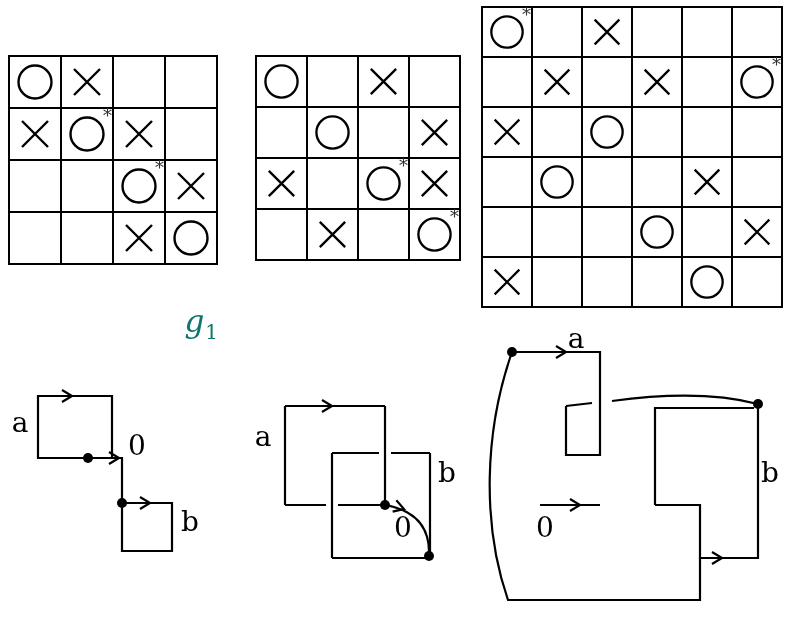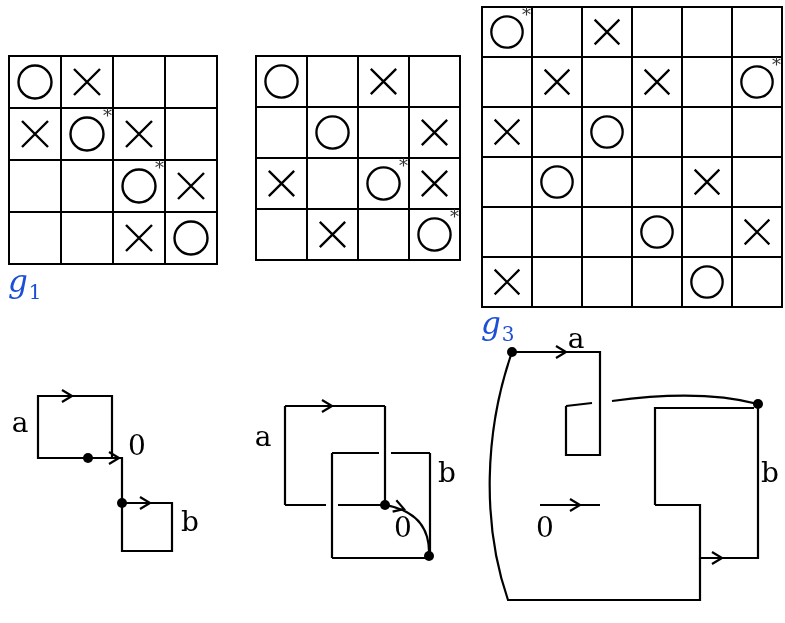--- a/index.html
+++ b/index.html
@@ -24,23 +24,24 @@
   .star {
     position: absolute;
     top: -7px;
     right: -5px;
     font: 18px "DejaVu Serif", serif;
     color: #333333;
     line-height: 1;
   }
   .grid-label {
     position: absolute;
-    text-align: left;
+    text-align: right;
     font: italic 31px "DejaVu Serif", serif;
-    color: #1d4ed8;
+    color: #0f766e;
+    margin-top: 40px;
   }
   .grid-label sub {
     font-style: normal;
     font-size: 20px;
     vertical-align: -7px;
     margin-left: 1px;
   }
   .overlay { position: absolute; left: 0; top: 0; }
   .overlay path { stroke: #000; stroke-width: 2.2; fill: none; stroke-linejoin: miter; }
   .overlay .dot { fill: #000; stroke: none; }
@@ -318,21 +319,20 @@
       <div class="cell"></div>
       <div class="cell">
         <div class="sym">
           <svg viewBox="0 0 40 40">
             <circle cx="20" cy="20" r="16.5" fill="none" stroke="#000000" stroke-width="2.4"></circle>
           </svg>
         </div>
       </div>
       <div class="cell"></div>
     </div>
-  <div class="grid-label" style="left:481px; top:305px; width:302px;"><span>g</span><sub>3</sub></div>
 
   <svg class="overlay" width="785" height="623" viewBox="0 0 785 623">
 
     <g>
       <path d="M38,458 L38,396 L112,396 L112,458 Z"></path>
       <path d="M62,390 L72,396 L62,402"></path>
       <circle class="dot" cx="88" cy="458" r="5"></circle>
       <path d="M112,458 L122,458 L122,503"></path>
       <path d="M109,452 L119,458 L109,464"></path>
       <circle class="dot" cx="122" cy="503" r="5"></circle>

